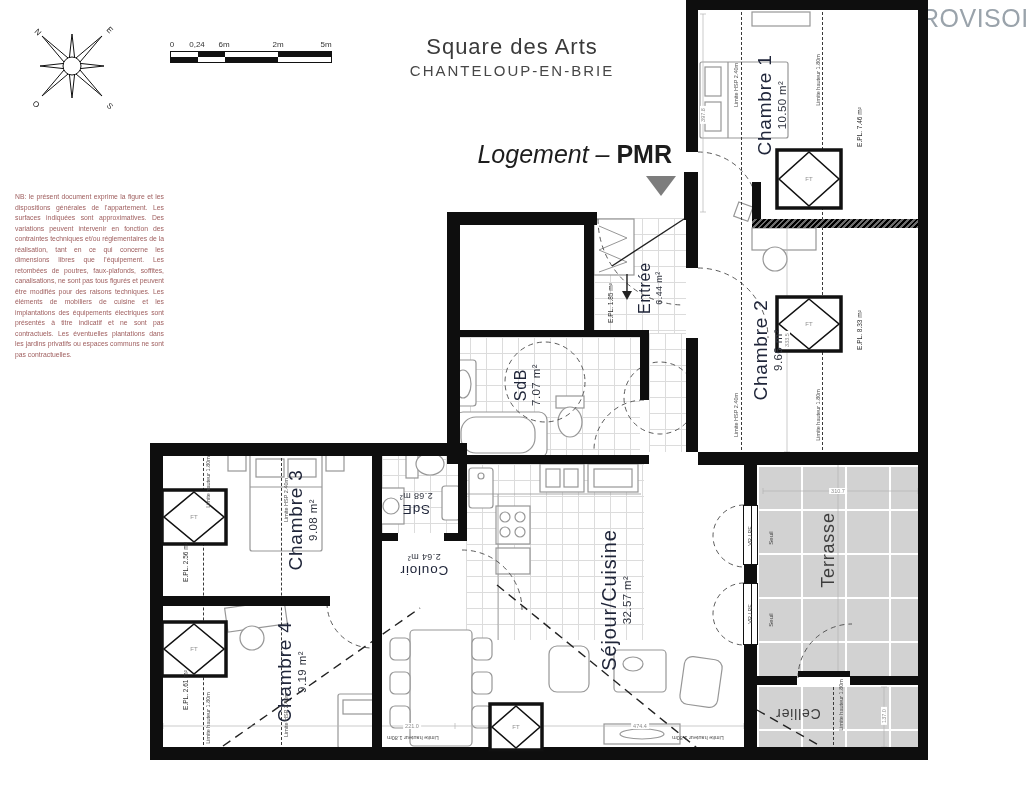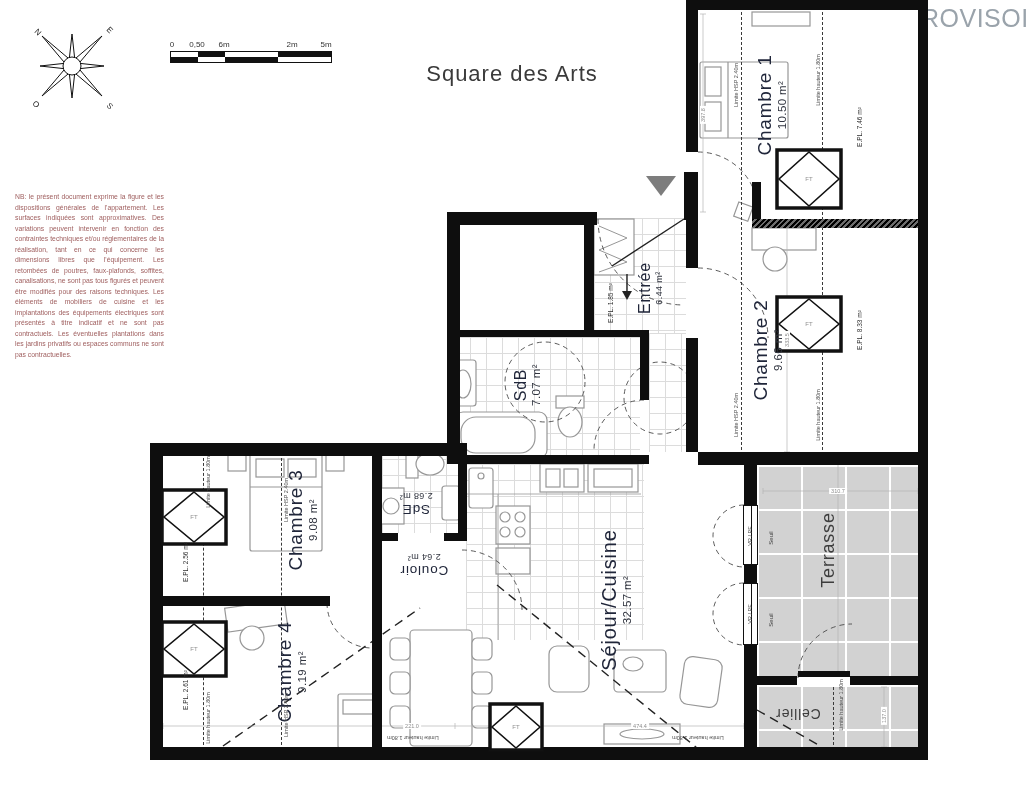--- a/index.html
+++ b/index.html
@@ -1,20 +1,20 @@
 <!DOCTYPE html>
 <html><head>
 <meta charset="utf-8">
 <style>
   html,body{margin:0;padding:0;background:#fff;}
   #canvas{position:relative;width:1028px;height:800px;background:#fff;overflow:hidden;
           font-family:"Liberation Sans",sans-serif;}
   
   #title{position:absolute;left:512px;top:34px;transform:translateX(-50%);font-size:22px;
-         color:#3a3a3a;letter-spacing:1px;z-index:7;white-space:nowrap;margin-top:27px;}
+         color:#3a3a3a;letter-spacing:1px;z-index:7;white-space:nowrap;}
   #subtitle{position:absolute;left:512px;top:62px;transform:translateX(-50%);font-size:15px;
          color:#474747;letter-spacing:2px;z-index:7;white-space:nowrap;}
   #unit{position:absolute;left:672px;top:140px;transform:translateX(-100%);font-size:25px;
         color:#1d1d1d;z-index:7;white-space:nowrap;}
   #unit .it{font-style:italic;font-weight:400;}
   #unit .bd{font-weight:700;}
   #entr-tri{position:absolute;left:646px;top:176px;width:0;height:0;z-index:7;
         border-left:15px solid transparent;border-right:15px solid transparent;
         border-top:20px solid #7d7d7d;}
   #watermark{position:absolute;left:921px;top:4px;font-size:25px;color:#9aa3ab;z-index:1;
@@ -58,20 +58,25 @@
   .tag.epl{font-size:6.5px;color:#2f2f2f;line-height:1.2;text-align:center;}
   .tag.dim{font-size:5.5px;color:#8d8d8d;background:#fff;padding:0 2px;}
   .tag.seuil{font-size:6px;color:#3f3f3f;}
 </style>
 </head>
 <body>
 
 <div id="canvas">
 
   <div id="title">Square des Arts</div>
+  <div id="subtitle">CHANTELOUP-EN-BRIE</div>
+  <div id="unit">
+    <span class="it">Logement –</span>
+    <span class="bd">PMR</span>
+  </div>
   <div id="entr-tri"></div>
   <div id="watermark">ROVISOIRE</div>
   <div id="note">NB: le présent document exprime la figure et les dispositions générales de l'appartement. Les surfaces indiquées sont approximatives. Des variations peuvent intervenir en fonction des contraintes techniques et/ou réglementaires de la réalisation, tant en ce qui concerne les dimensions libres que l'équipement. Les retombées de poutres, faux-plafonds, soffites, canalisations, ne sont pas tous figurés et peuvent être modifiés pour des raisons techniques. Les éléments de mobiliers de cuisine et les implantations des équipements électriques sont présentés à titre indicatif et ne sont pas contractuels. Les éventuelles plantations dans les jardins privatifs ou espaces communs ne sont pas contractuelles.</div>
 
   <svg id="compass" viewBox="0 0 100 100">
     <g stroke="#111" stroke-width="1" fill="#fff">
       <polygon points="80,20 52.5,52.5 47.5,47.5"></polygon>
       <polygon points="20,20 47.5,52.5 52.5,47.5"></polygon>
       <polygon points="80,80 47.5,52.5 52.5,47.5"></polygon>
       <polygon points="20,80 52.5,52.5 47.5,47.5"></polygon>
@@ -85,23 +90,23 @@
       <text x="12" y="16" transform="rotate(45 12 16)">N</text>
       <text x="84" y="14" transform="rotate(45 84 14)">E</text>
       <text x="84" y="90" transform="rotate(45 84 90)">S</text>
       <text x="10" y="88" transform="rotate(45 10 88)">O</text>
     </g>
   </svg>
 
   <div id="scalebar">
     <div class="lbls">
       <span style="left:2px">0</span>
-      <span style="left:27px">0,50</span>
+      <span style="left:27px">0,24</span>
       <span style="left:54px">6m</span>
-      <span style="left:122px">2m</span>
+      <span style="left:108px">2m</span>
       <span style="left:156px">5m</span>
     </div>
     <div class="bar">
       <div class="seg" style="left:0;top:0;width:27px;background:#fff"></div>
       <div class="seg" style="left:27px;top:0;width:27px;background:#111"></div>
       <div class="seg" style="left:54px;top:0;width:53px;background:#fff"></div>
       <div class="seg" style="left:107px;top:0;width:53px;background:#111"></div>
       <div class="seg" style="left:0;top:5px;width:27px;background:#111"></div>
       <div class="seg" style="left:27px;top:5px;width:27px;background:#fff"></div>
       <div class="seg" style="left:54px;top:5px;width:53px;background:#111"></div>

